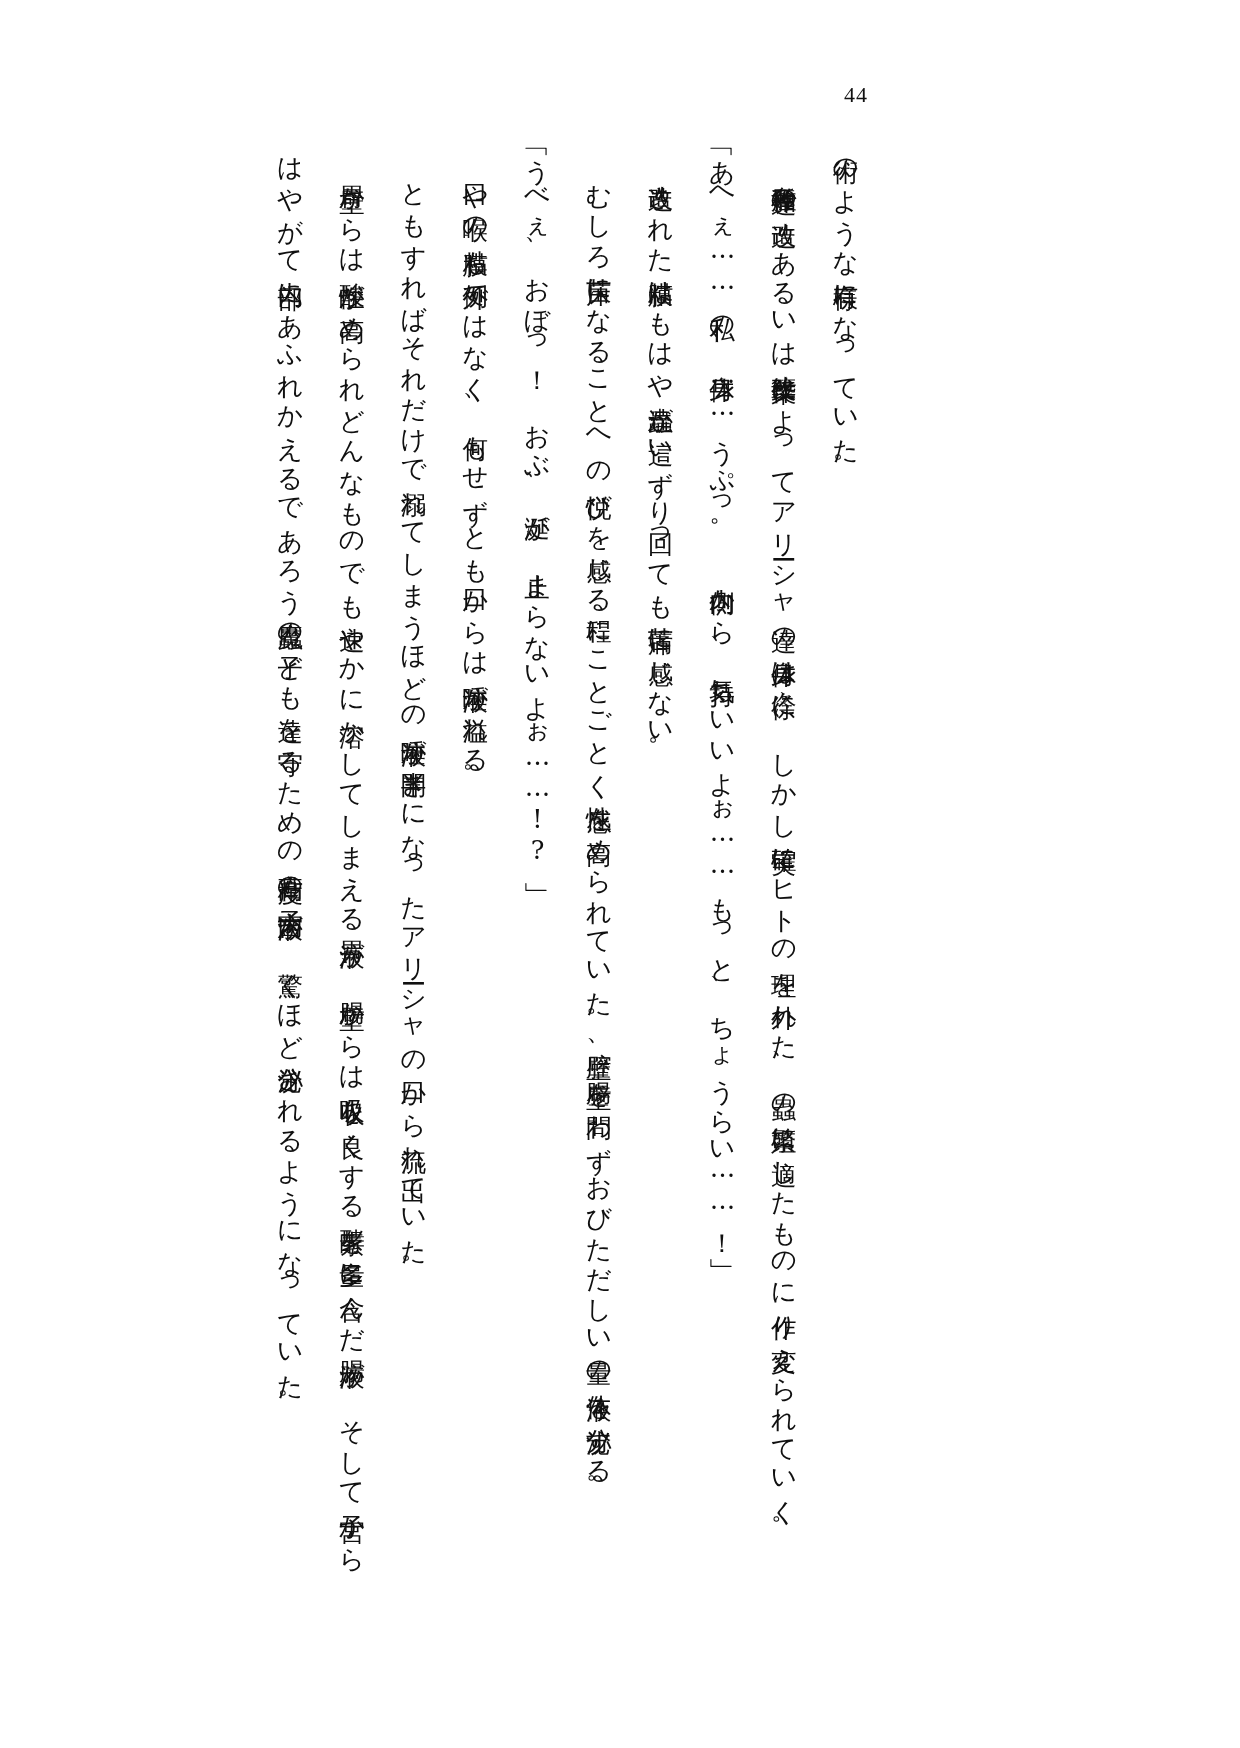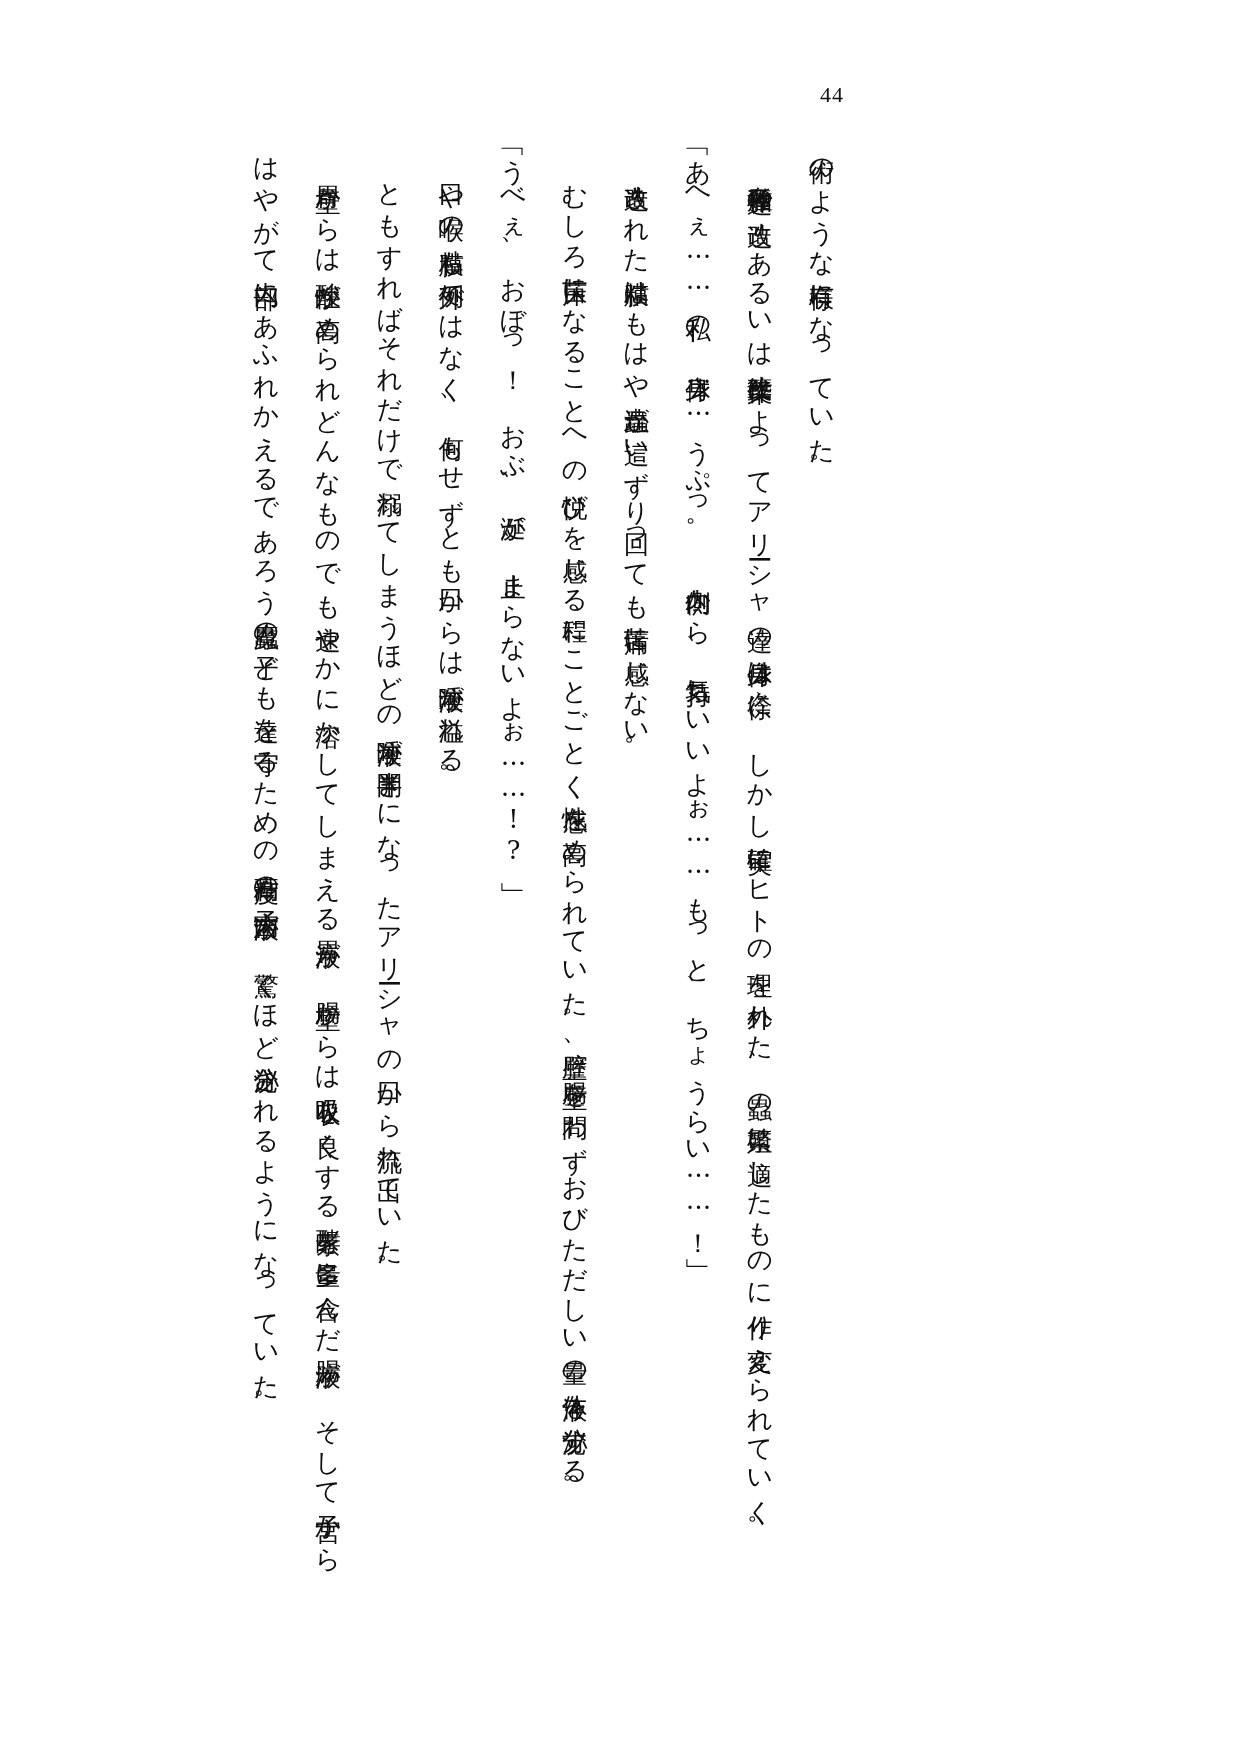--- a/index.html
+++ b/index.html
@@ -8,20 +8,21 @@
     background: #ffffff;
   }
   .page {
     position: relative;
     width: 1084px;
     height: 1748px;
     background: #ffffff;
     overflow: hidden;
     font-family: "DejaVu Serif", "Liberation Serif", serif;
     color: #0d0d0d;
+    padding-left: 24px;
   }
   .page-number {
     position: absolute;
     top: 82px;
     right: 240px;
     font-size: 22px;
     font-family: "Liberation Serif", "DejaVu Serif", serif;
     letter-spacing: 1px;
     color: #111111;
   }

